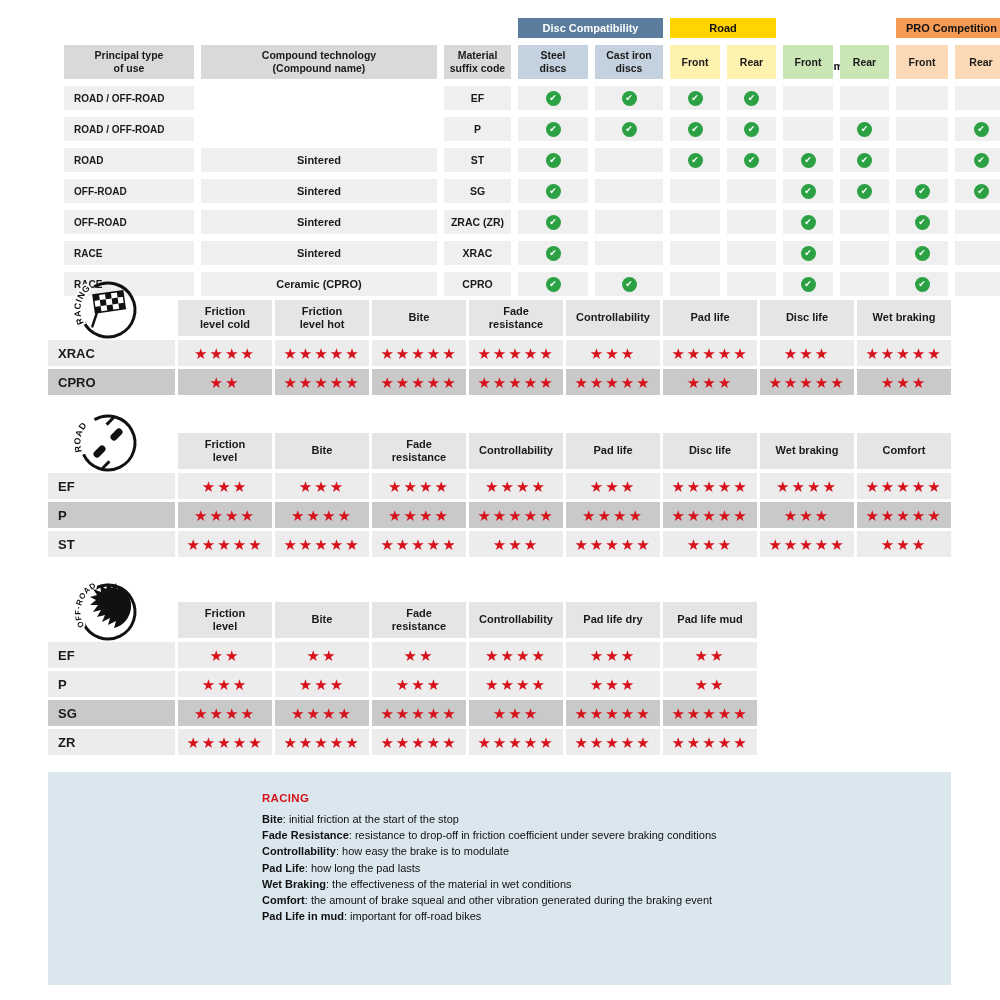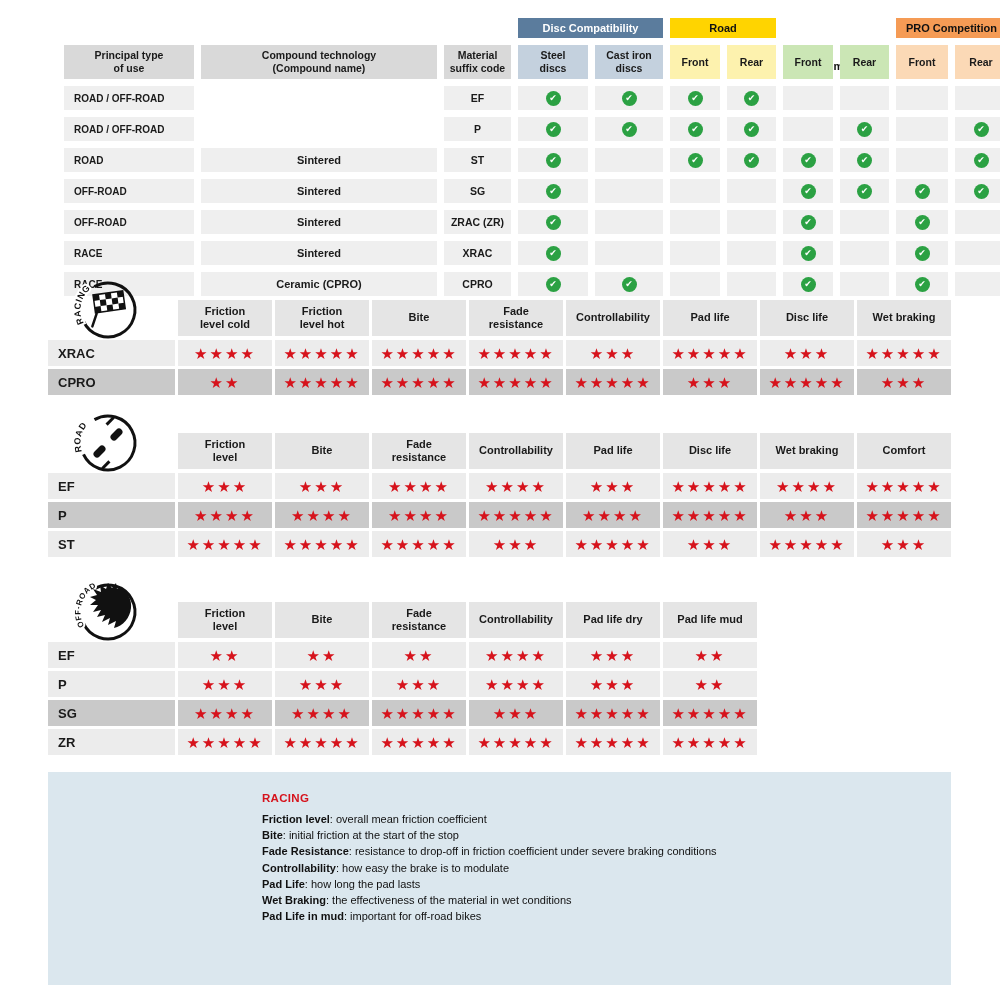--- a/index.html
+++ b/index.html
@@ -397,23 +397,23 @@
           <div class="r-stars">★★★★★</div>
           <div class="r-stars">★★★★★</div>
           <div class="r-stars">★★★★★</div>
         </div>
       </div>
   </div>
 
   <div id="legend">
     <div id="legend-title">RACING</div>
     <div id="legend-items">
-        <div class="lg-line"><b>Friction level</b>: overall mean friction coefficient</div>
         <div class="lg-line"><b>Bite</b>: initial friction at the start of the stop</div>
         <div class="lg-line"><b>Fade Resistance</b>: resistance to drop-off in friction coefficient under severe braking conditions</div>
         <div class="lg-line"><b>Controllability</b>: how easy the brake is to modulate</div>
         <div class="lg-line"><b>Pad Life</b>: how long the pad lasts</div>
         <div class="lg-line"><b>Wet Braking</b>: the effectiveness of the material in wet conditions</div>
+        <div class="lg-line"><b>Comfort</b>: the amount of brake squeal and other vibration generated during the braking event</div>
         <div class="lg-line"><b>Pad Life in mud</b>: important for off-road bikes</div>
       </div>
   </div>
 
 </div>
 
 </body></html>

